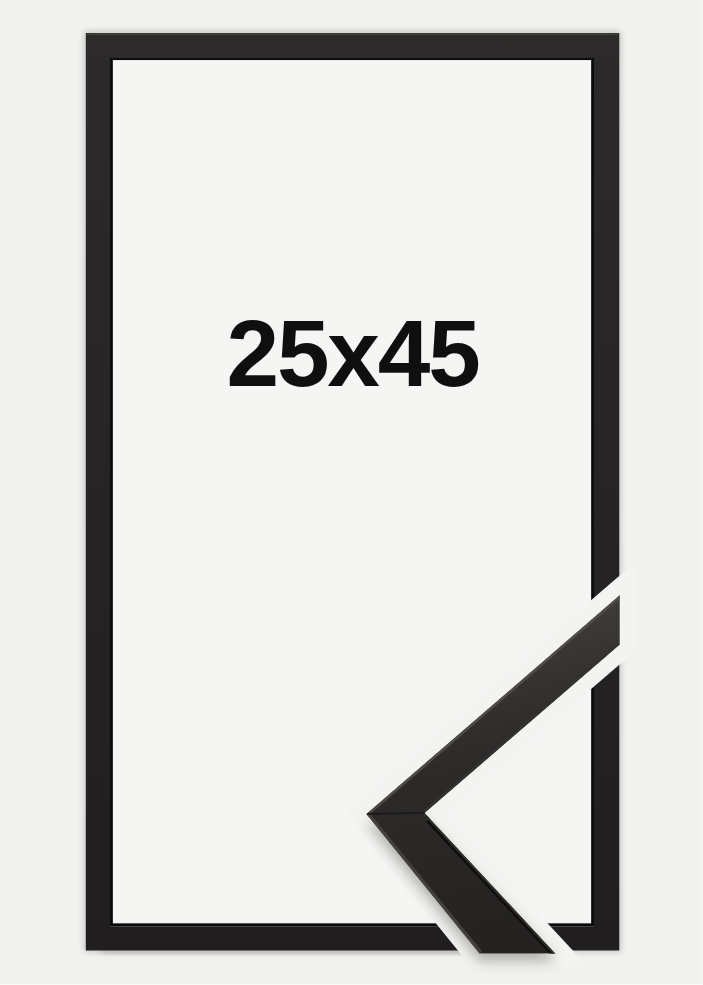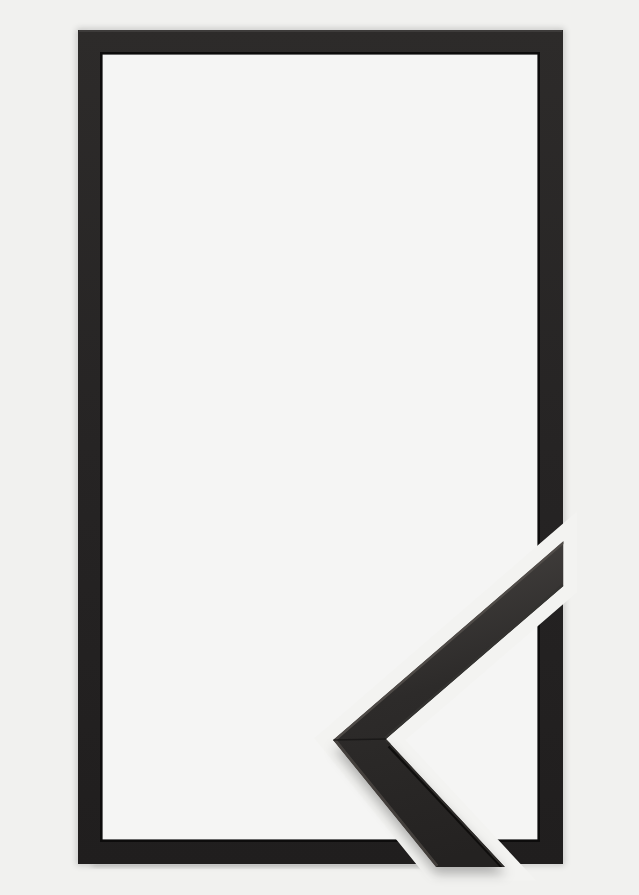--- a/index.html
+++ b/index.html
@@ -86,13 +86,14 @@
 
       <line x1="388" y1="744" x2="560" y2="595" stroke="#0e0d0c" stroke-width="3.5" opacity="0.95"></line>
       <line x1="563.5" y1="586" x2="386" y2="739" stroke="#353331" stroke-width="5" opacity="0.9"></line>
       <line x1="389" y1="746" x2="504" y2="869" stroke="#0e0d0c" stroke-width="3.5" opacity="0.95"></line>
       <line x1="386" y1="739" x2="505" y2="867" stroke="#353331" stroke-width="4" opacity="0.85"></line>
 
       <line x1="333" y1="740" x2="386" y2="739" stroke="#161514" stroke-width="1.7" opacity="0.75"></line>
     </g>
   </svg>
 
+  <div class="size-label">25x45</div>
 </div>
 
 </body></html>

